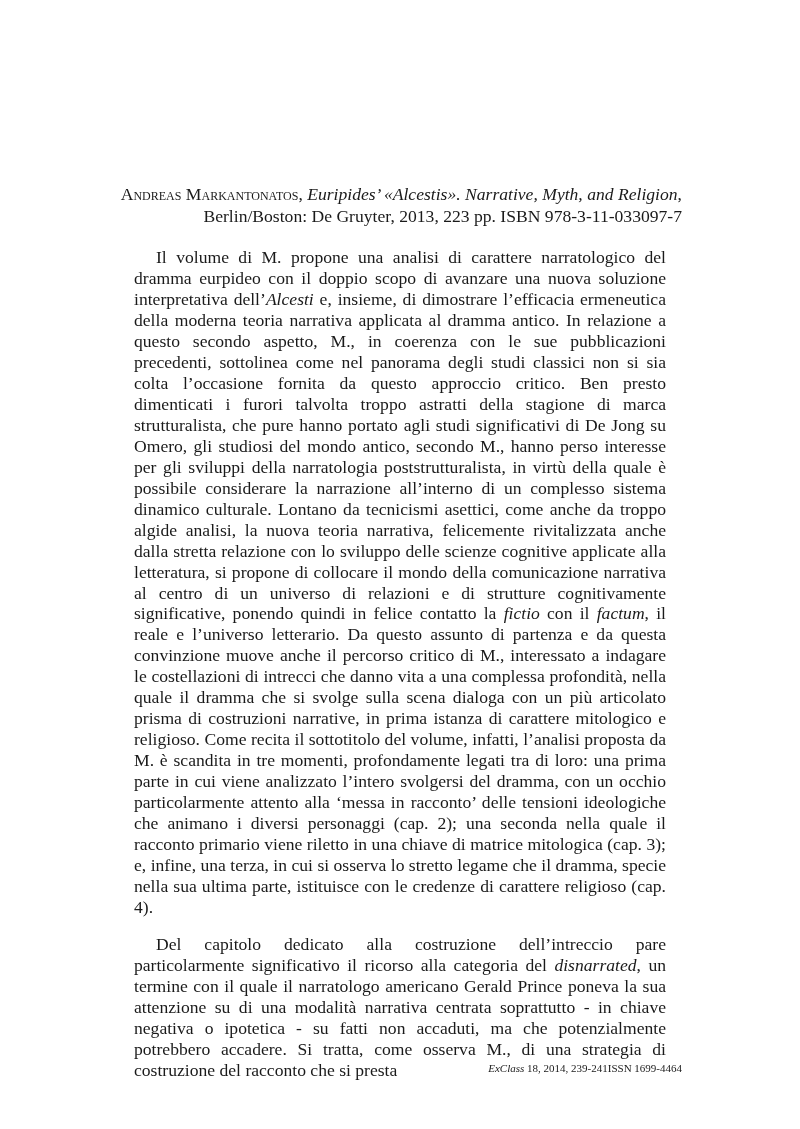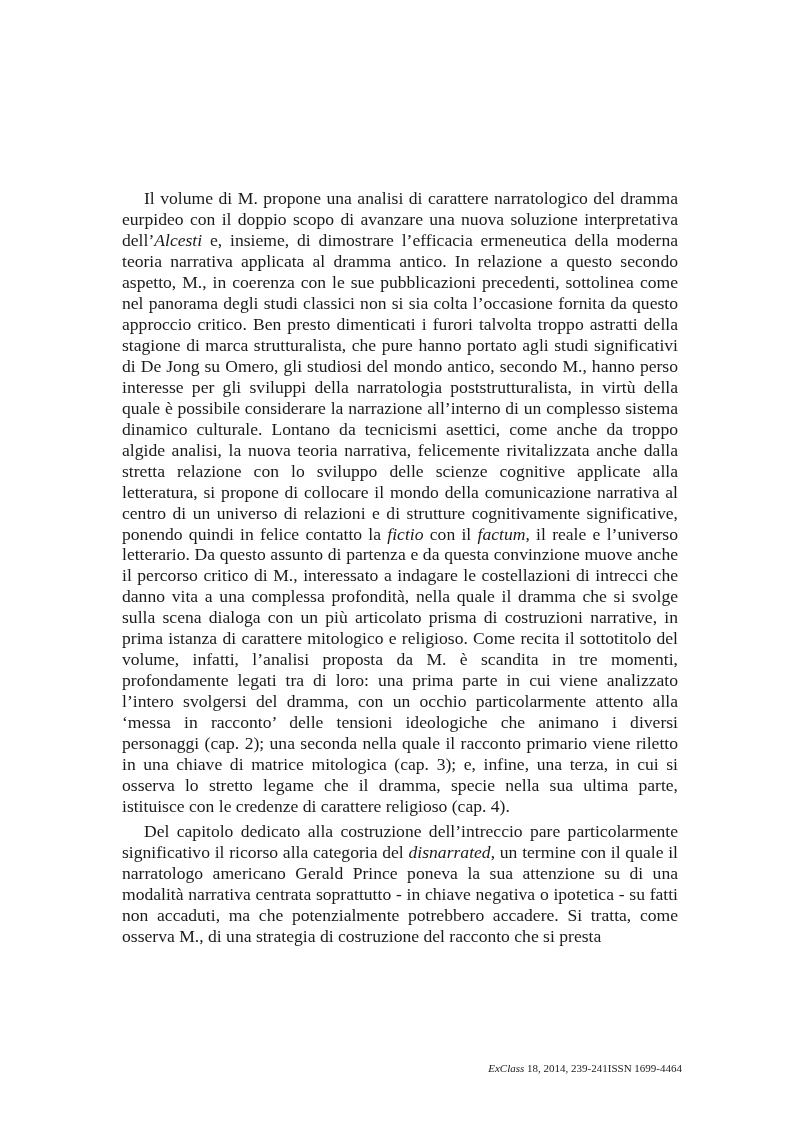--- a/index.html
+++ b/index.html
@@ -24,21 +24,21 @@
     .citation {
       font-size: 17.6px;
       line-height: 21.5px;
       text-align: right;
       margin: 0 0 20px 0;
     }
     .citation .author {
       font-variant: small-caps;
     }
     .body-text p {
-      margin: 4px;
+      margin: 16px;
       font-size: 17.6px;
       line-height: 20.97px;
       text-align: justify;
       text-indent: 22px;
       hyphens: none;
     }
     em, i { font-style: italic; }
     .footer {
       position: absolute;
       left: 118px;
@@ -47,20 +47,24 @@
       display: flex;
       justify-content: flex-end;
       font-size: 11px;
       line-height: 18px;
     }
   </style>
 </head>
 <body>
 
 <div class="page">
+  <p class="citation">
+    <span class="author">Andreas Markantonatos</span>, <em>Euripides’ «Alcestis». Narrative, Myth, and</em>
+    <em>Religion</em><span>, Berlin/Boston: De Gruyter, 2013, 223 pp. ISBN 978-3-11-033097-7</span>
+  </p>
 
   <div class="body-text">
     <p>
       <span>Il volume di M. propone una analisi di carattere narratologico del dramma eurpideo con il doppio scopo di avanzare una nuova soluzione interpretativa dell’</span><em>Alcesti</em><span> e, insieme, di dimostrare l’efficacia ermeneutica della moderna teoria narrativa applicata al dramma antico. In relazione a questo secondo aspetto, M., in coerenza con le sue pubblicazioni precedenti, sottolinea come nel panorama degli studi classici non si sia colta l’occasione fornita da questo approccio critico. Ben presto dimenticati i furori talvolta troppo astratti della stagione di marca strutturalista, che pure hanno portato agli studi significativi di De Jong su Omero, gli studiosi del mondo antico, secondo M., hanno perso interesse per gli sviluppi della narratologia poststrutturalista, in virtù della quale è possibile considerare la narrazione all’interno di un complesso sistema dinamico culturale. Lontano da tecnicismi asettici, come anche da troppo algide analisi, la nuova teoria narrativa, felicemente rivitalizzata anche dalla stretta relazione con lo sviluppo delle scienze cognitive applicate alla letteratura, si propone di collocare il mondo della comunicazione narrativa al centro di un universo di relazioni e di strutture cognitivamente significative, ponendo quindi in felice contatto la </span><em>fictio</em><span> con il </span><em>factum</em><span>, il reale e l’universo letterario. Da questo assunto di partenza e da questa convinzione muove anche il percorso critico di M., interessato a indagare le costellazioni di intrecci che danno vita a una complessa profondità, nella quale il dramma che si svolge sulla scena dialoga con un più articolato prisma di costruzioni narrative, in prima istanza di carattere mitologico e religioso. Come recita il sottotitolo del volume, infatti, l’analisi proposta da M. è scandita in tre momenti, profondamente legati tra di loro: una prima parte in cui viene analizzato l’intero svolgersi del dramma, con un occhio particolarmente attento alla ‘messa in racconto’ delle tensioni ideologiche che animano i diversi personaggi (cap. 2); una seconda nella quale il racconto primario viene riletto in una chiave di matrice mitologica (cap. 3); e, infine, una terza, in cui si osserva lo stretto legame che il dramma, specie nella sua ultima parte, istituisce con le credenze di carattere religioso (cap. 4).</span>
     </p>
     <p>
       <span>Del capitolo dedicato alla costruzione dell’intreccio pare particolarmente significativo il ricorso alla categoria del </span><em>disnarrated</em><span>, un termine con il quale il narratologo americano Gerald Prince poneva la sua attenzione su di una modalità narrativa centrata soprattutto - in chiave negativa o ipotetica - su fatti non accaduti, ma che potenzialmente potrebbero accadere. Si tratta, come osserva M., di una strategia di costruzione del racconto che si presta</span>
     </p>
   </div>
 </div>

